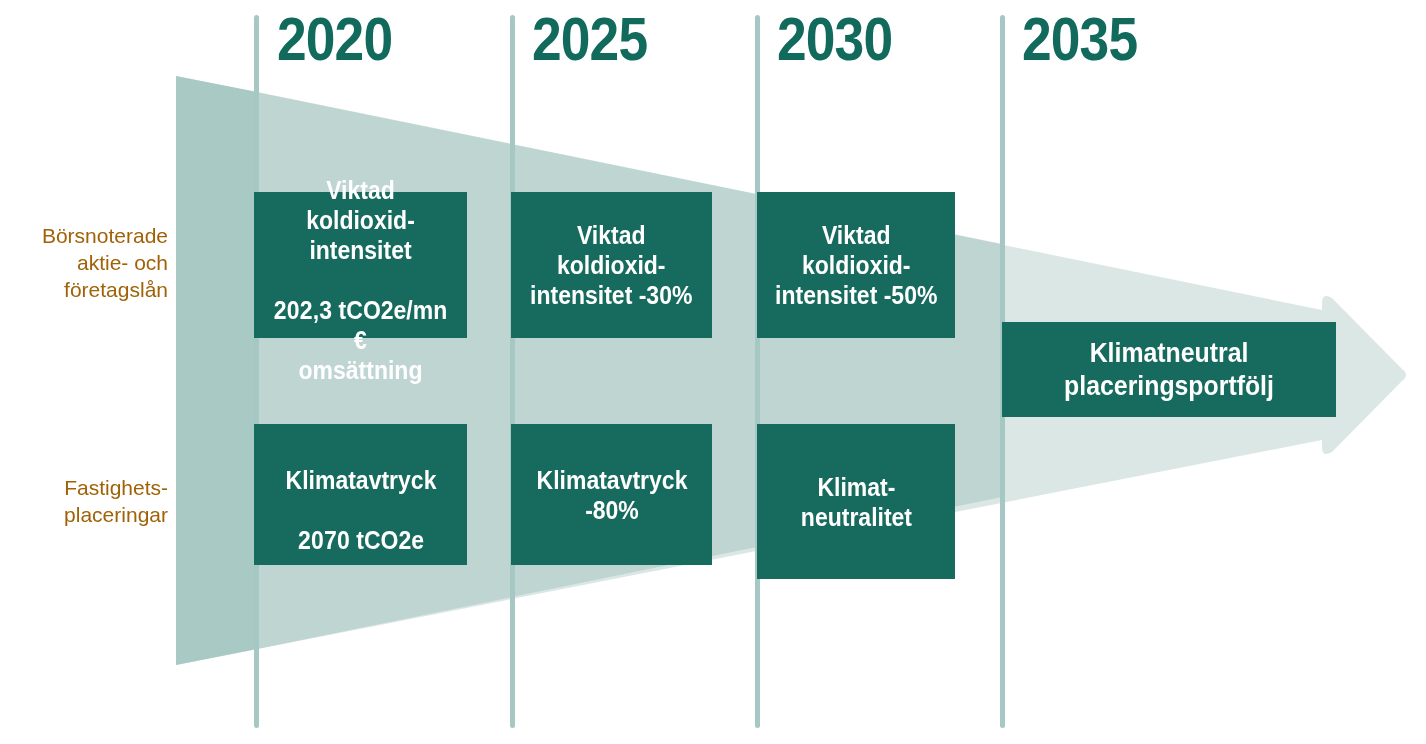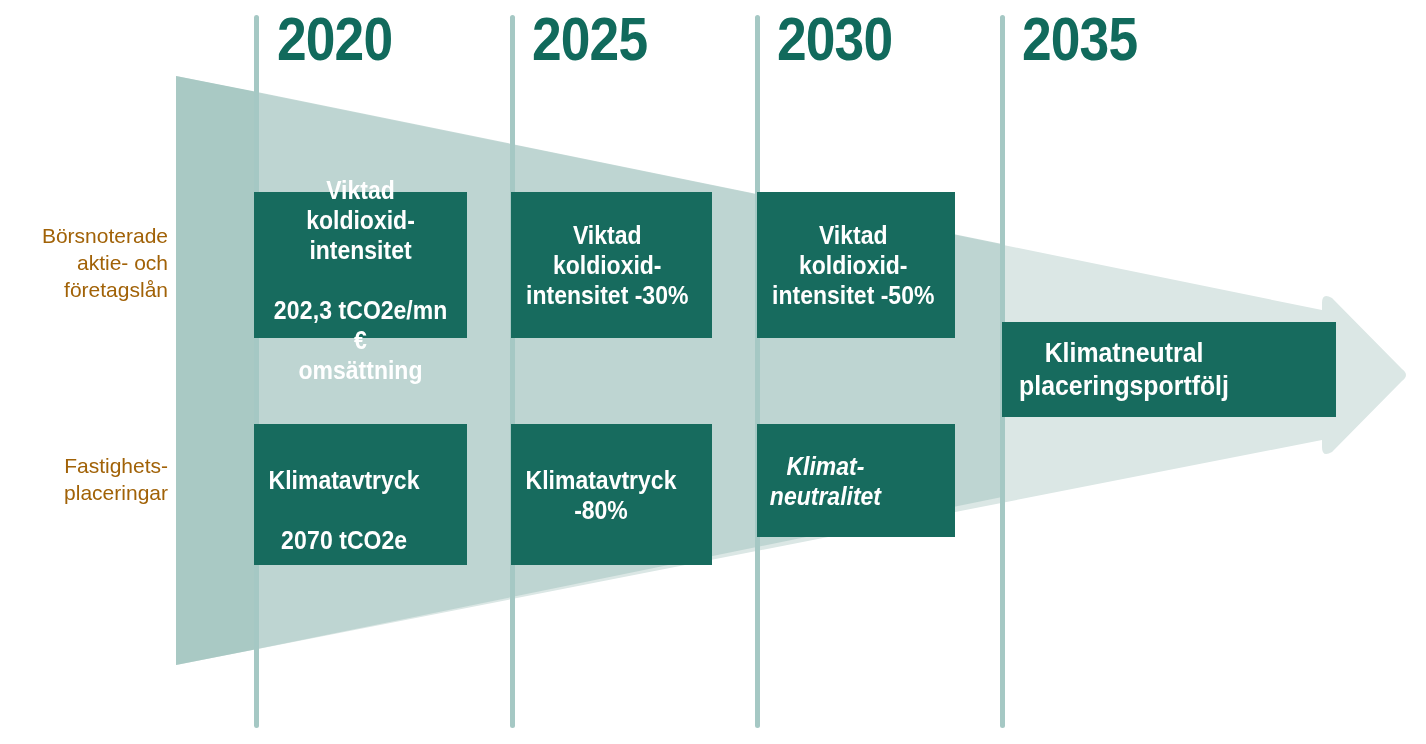--- a/index.html
+++ b/index.html
@@ -57,20 +57,21 @@
     white-space:pre-line;
   }
 
   
   .box{
     position:absolute;
     background:#176b5e;
     color:#ffffff;
     display:flex;
     align-items:center;
+    justify-content:center;
     text-align:center;
     box-sizing:border-box;
     padding:4px 8px;
   }
   .box .txt{
     font-family:"Liberation Sans Narrow","Liberation Sans", sans-serif;
     font-weight:bold;
     font-size:25px;
     line-height:30px;
     transform:scaleX(0.92);
@@ -107,21 +108,21 @@
   <div class="gridline" style="left:1000px; top:15px; height:713px;"></div>
 
   <div class="year" style="left:277px; top:8px;">2020</div>
   <div class="year" style="left:532px; top:8px;">2025</div>
   <div class="year" style="left:777px; top:8px;">2030</div>
   <div class="year" style="left:1022px; top:8px;">2035</div>
 
   <div class="row-label" style="left:0px; top:222px; width:168px;">Börsnoterade
 aktie- och
 företagslån</div>
-  <div class="row-label" style="left:0px; top:452px; width:168px;">Fastighets-
+  <div class="row-label" style="left:0px; top:474px; width:168px;">Fastighets-
 placeringar</div>
 
   <div class="box" style="left:254px; top:192px; width:213px; height:146px;">
     <div class="txt">
       <span>Viktad koldioxid-
 intensitet</span><br>
       <span class="num">202,3</span><span> tCO2e/mn €
 omsättning</span>
     </div>
   </div>
@@ -143,21 +144,21 @@
       <span>Klimatavtryck</span><br>
       <span class="num">2070</span><span> tCO2e</span>
     </div>
   </div>
 
   <div class="box" style="left:511px; top:424px; width:201px; height:141px;">
     <div class="txt">Klimatavtryck
 -80%</div>
   </div>
 
-  <div class="box" style="left:757px; top:424px; width:198px; height:113px;font-style:italic;">
+  <div class="box" style="left:757px; top:424px; width:198px; height:155px;">
     <div class="txt">Klimat-
 neutralitet</div>
   </div>
 
   <div class="box" style="left:1002px; top:322px; width:334px; height:95px;">
     <div class="txt big">Klimatneutral
 placeringsportfölj</div>
   </div>
 
 </div>

